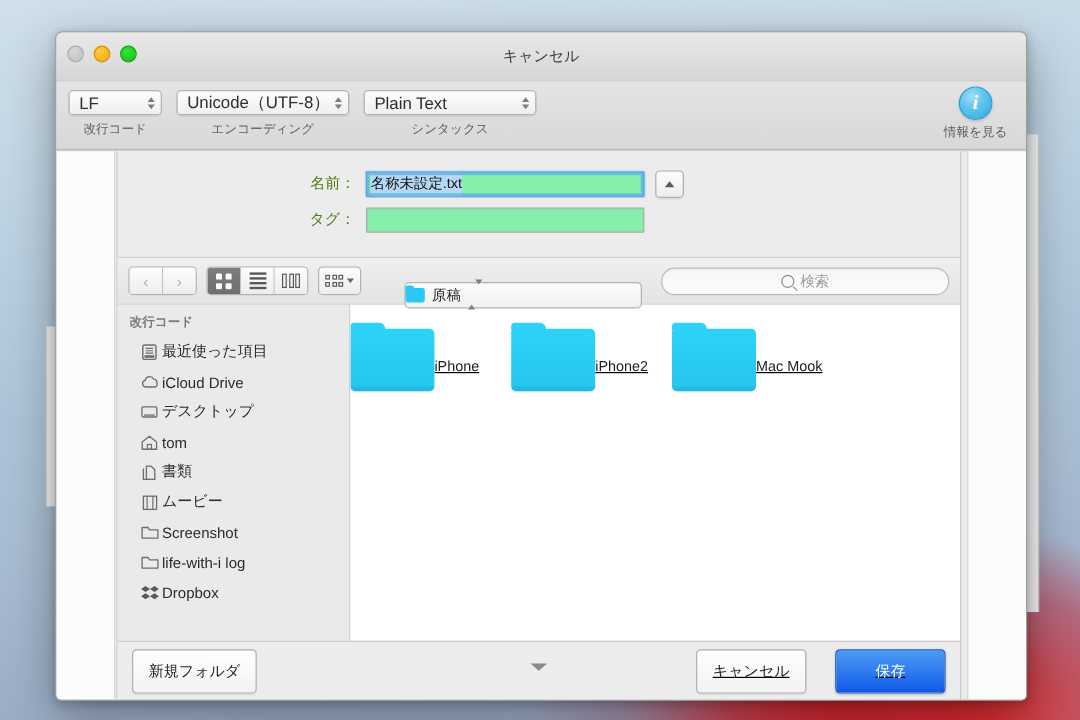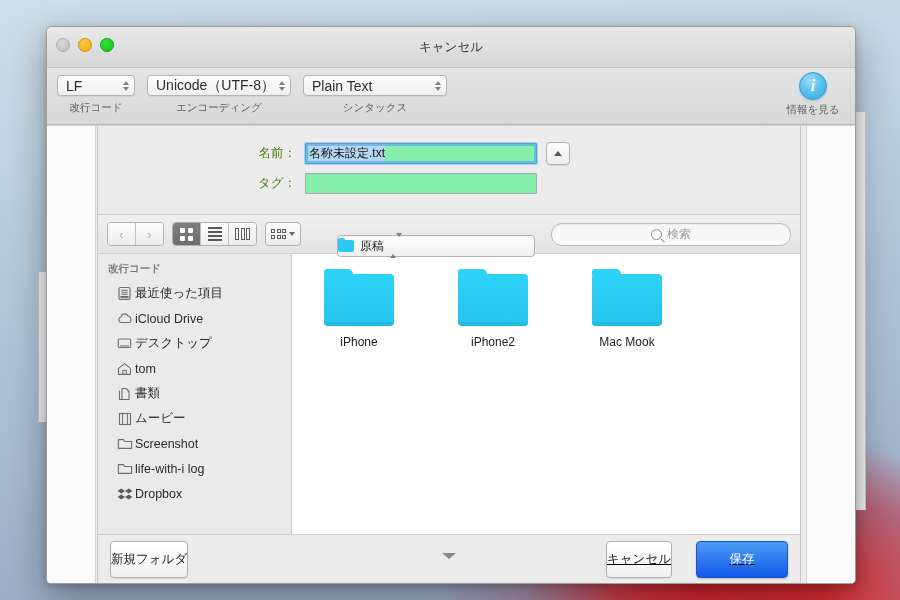--- a/index.html
+++ b/index.html
@@ -333,21 +333,21 @@
 
   #filearea {
     flex:1 1 auto; background:#fff;
     padding: 14px 0 0 0;
     display:flex; flex-wrap: wrap;
     align-content: flex-start;
     overflow:hidden;
   }
   .file-cell {
     width: 134px; padding-top: 6px;
-    display:flex; flex-direction:column; align-items:center;
+    display:flex; flex-direction:row; align-items:center;text-decoration:underline;
   }
   .folder-lg {
     width: 70px; height: 52px;
     background: linear-gradient(#2ed2f7, #25c5ef);
     border-radius: 3px 4px 4px 4px;
     position: relative;
     box-shadow: 0 1px 0 rgba(0,0,0,0.06);
   }
   .folder-lg::before {
     content:""; position:absolute; top:-5px; left:0; width:29px; height:6px;
@@ -362,21 +362,21 @@
   
   #bottombar {
     height: 48px; flex:0 0 auto;
     border-top: 1px solid #cdcdcd;
     background: #ececec;
     display:flex; align-items:center;
     padding: 0 12px;
     position: relative;
   }
   .btn {
-    height: 37px; padding: 0 0;
+    height: 37px; padding: 0 13px;
     border-radius: 4px; font-size: 12.5px;
     display:flex; align-items:center; justify-content:center;
     border:1px solid #b0b0b0;
     background: linear-gradient(#ffffff,#f2f2f2);
     color:#1d1d1d;
     box-shadow: 0 1px 1px rgba(0,0,0,0.08);
     box-sizing: border-box;
   }
   .btn.primary {
     background: linear-gradient(#4c9cf5, #1059e8);

